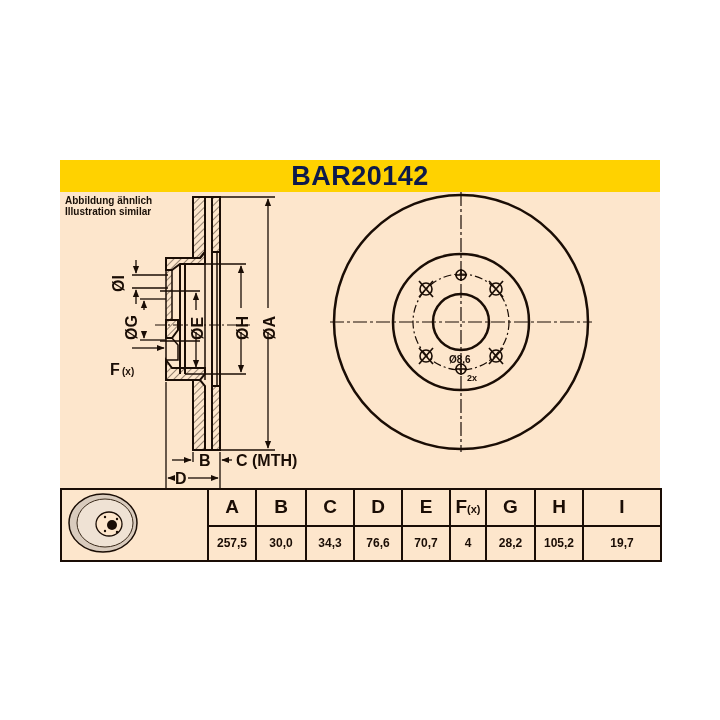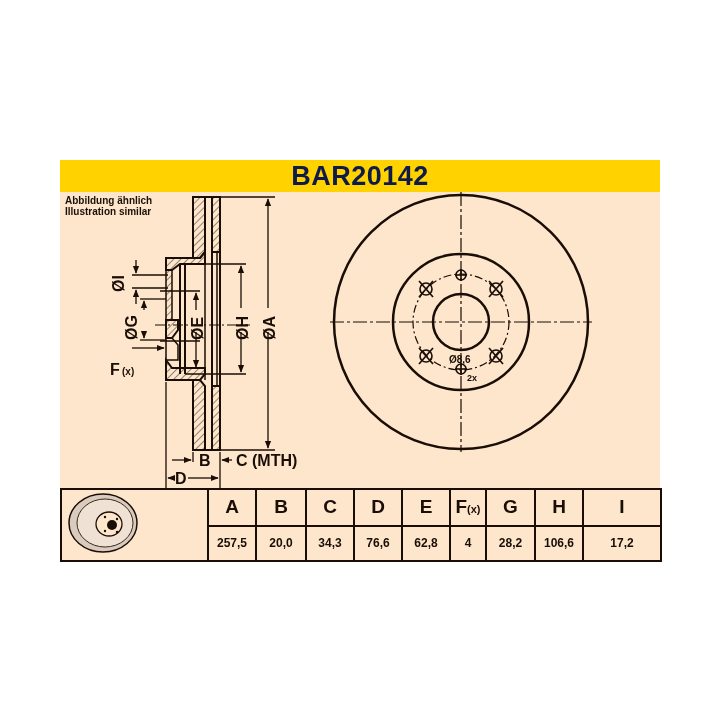--- a/index.html
+++ b/index.html
@@ -189,25 +189,25 @@
         <td class="lab">C</td>
         <td class="lab">D</td>
         <td class="lab">E</td>
         <td class="lab"><span>F</span><sub class="sm">(x)</sub></td>
         <td class="lab">G</td>
         <td class="lab">H</td>
         <td class="lab">I</td>
       </tr>
       <tr class="val">
         <td class="v">257,5</td>
-        <td class="v">20,0</td>
+        <td class="v">30,0</td>
         <td class="v">34,3</td>
         <td class="v">76,6</td>
-        <td class="v">62,8</td>
+        <td class="v">70,7</td>
         <td class="v">4</td>
         <td class="v">28,2</td>
-        <td class="v">106,6</td>
-        <td class="v">17,2</td>
+        <td class="v">105,2</td>
+        <td class="v">19,7</td>
       </tr>
     </tbody>
       </table>
   </div>
 </div>
 
 </body></html>

